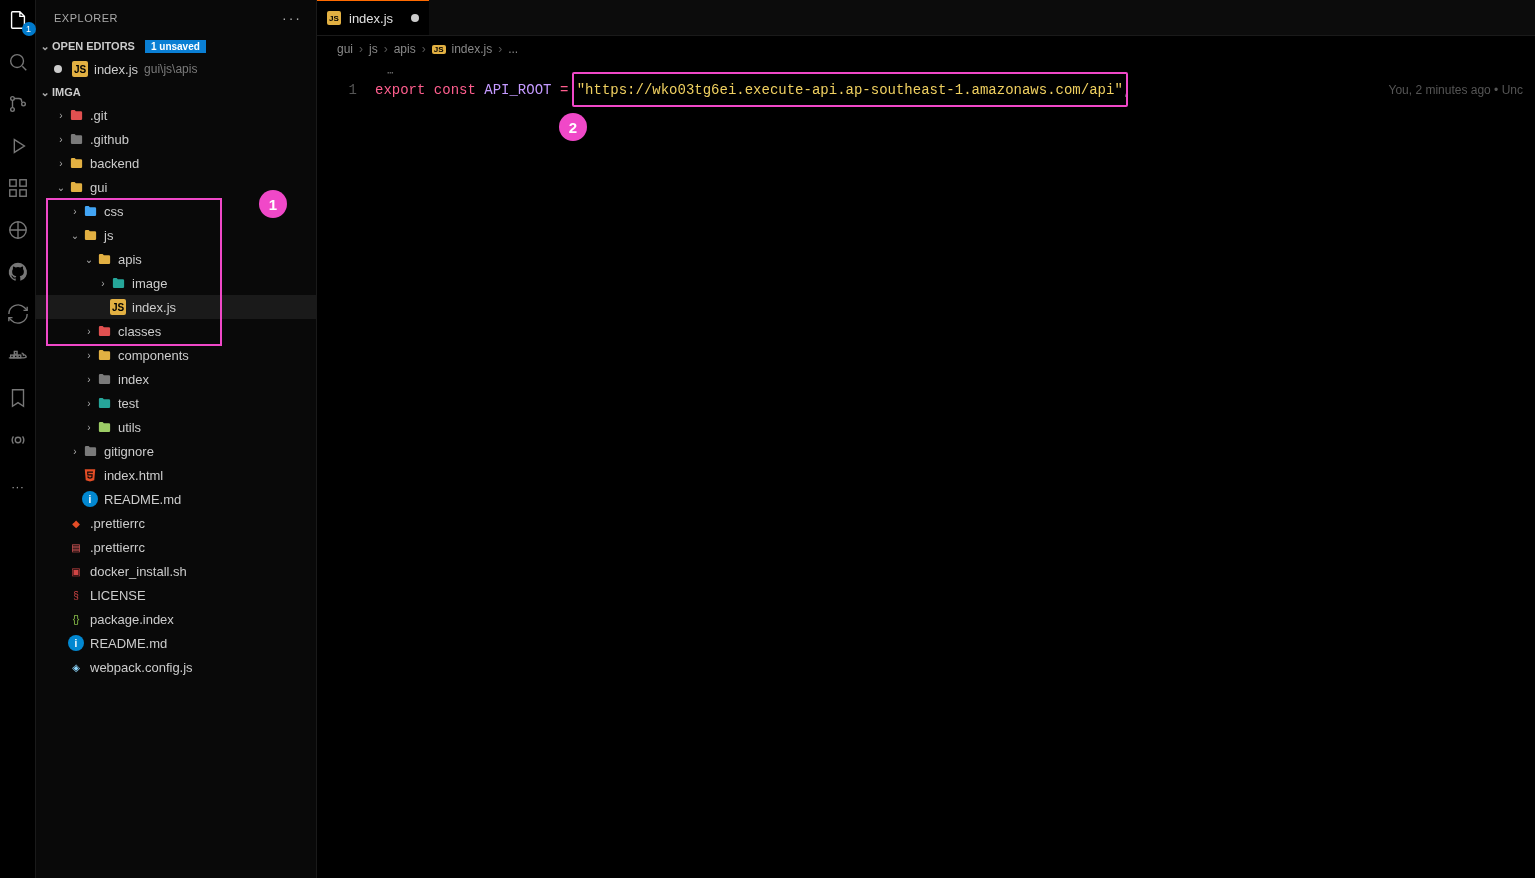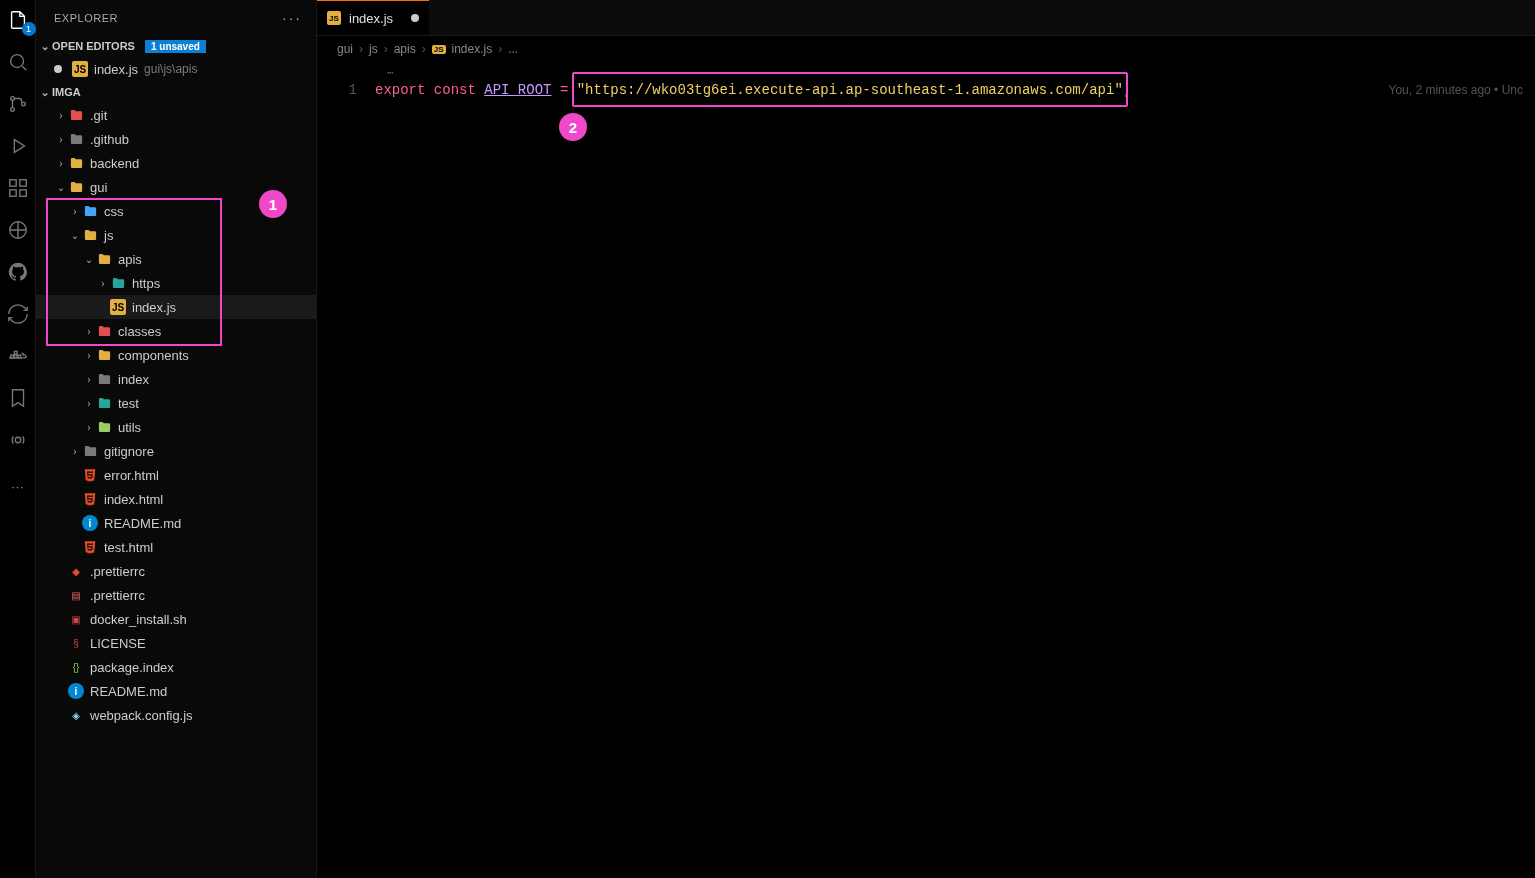--- a/index.html
+++ b/index.html
@@ -202,21 +202,21 @@
   width: 58px;
   text-align: right;
   color: #555;
   padding-right: 18px;
 }
 .code-content { flex: 1; position: relative; }
 .code-line { white-space: pre; }
 .ellipsis-above { color: #666; font-size: 11px; padding-left: 12px; height: 14px; line-height: 14px; }
 .tok-kw { color: #ff5e8e; }
 .tok-kw2 { color: #ff5e8e; }
-.tok-ident { color: #c49aff; text-decoration: underline; }
+.tok-ident { color: #c49aff; }
 .tok-op { color: #ff5e8e; }
 .tok-str { color: #f0d060; }
 .tok-punc { color: #999; }
 .gitlens {
   position: absolute;
   right: 12px;
   top: 18px;
   color: #555;
   font-size: 12px;
   font-family: "Segoe UI", Arial, sans-serif;
@@ -411,21 +411,21 @@
         </span>
         <span class="label">apis</span>
       </div>
       <div class="tree-row" style="padding-left: 60px;">
         <span class="arrow">›</span>
         <span class="icon icon-folder-teal">
           <svg width="15" height="15" viewBox="0 0 24 24" fill="currentColor">
             <path d="M3 5a2 2 0 0 1 2-2h4l2 2h8a2 2 0 0 1 2 2v10a2 2 0 0 1-2 2H5a2 2 0 0 1-2-2V5z"></path>
           </svg>
         </span>
-        <span class="label">https</span>
+        <span class="label">image</span>
       </div>
       <div class="tree-row selected" style="padding-left: 74px;">
         <span class="icon icon-js">JS</span>
         <span class="label">index.js</span>
       </div>
       <div class="tree-row" style="padding-left: 46px;">
         <span class="arrow">›</span>
         <span class="icon icon-folder-red">
           <svg width="15" height="15" viewBox="0 0 24 24" fill="currentColor">
             <path d="M3 5a2 2 0 0 1 2-2h4l2 2h8a2 2 0 0 1 2 2v10a2 2 0 0 1-2 2H5a2 2 0 0 1-2-2V5z"></path>
@@ -477,41 +477,25 @@
           </svg>
         </span>
         <span class="label">gitignore</span>
       </div>
       <div class="tree-row" style="padding-left: 46px;">
         <span class="icon icon-html">
           <svg width="14" height="14" viewBox="0 0 24 24" fill="currentColor">
             <path d="M3 2l1.7 19L12 23l7.3-2L21 2H3zm14 6H9l.2 2.5h7.5l-.6 6.5L12 18.5l-4.1-1.5-.3-3h2l.1 1.5 2.3.8 2.3-.8.3-2.5H7.5L7 6h10.2l-.2 2z"></path>
           </svg>
         </span>
-        <span class="label">error.html</span>
-      </div>
-      <div class="tree-row" style="padding-left: 46px;">
-        <span class="icon icon-html">
-          <svg width="14" height="14" viewBox="0 0 24 24" fill="currentColor">
-            <path d="M3 2l1.7 19L12 23l7.3-2L21 2H3zm14 6H9l.2 2.5h7.5l-.6 6.5L12 18.5l-4.1-1.5-.3-3h2l.1 1.5 2.3.8 2.3-.8.3-2.5H7.5L7 6h10.2l-.2 2z"></path>
-          </svg>
-        </span>
         <span class="label">index.html</span>
       </div>
       <div class="tree-row" style="padding-left: 46px;">
         <span class="icon icon-info">i</span>
         <span class="label">README.md</span>
-      </div>
-      <div class="tree-row" style="padding-left: 46px;">
-        <span class="icon icon-html">
-          <svg width="14" height="14" viewBox="0 0 24 24" fill="currentColor">
-            <path d="M3 2l1.7 19L12 23l7.3-2L21 2H3zm14 6H9l.2 2.5h7.5l-.6 6.5L12 18.5l-4.1-1.5-.3-3h2l.1 1.5 2.3.8 2.3-.8.3-2.5H7.5L7 6h10.2l-.2 2z"></path>
-          </svg>
-        </span>
-        <span class="label">test.html</span>
       </div>
       <div class="tree-row" style="padding-left: 32px;">
         <span class="icon icon-git">◆</span>
         <span class="label">.prettierrc</span>
       </div>
       <div class="tree-row" style="padding-left: 32px;">
         <span class="icon icon-prettier">▤</span>
         <span class="label">.prettierrc</span>
       </div>
       <div class="tree-row" style="padding-left: 32px;">

